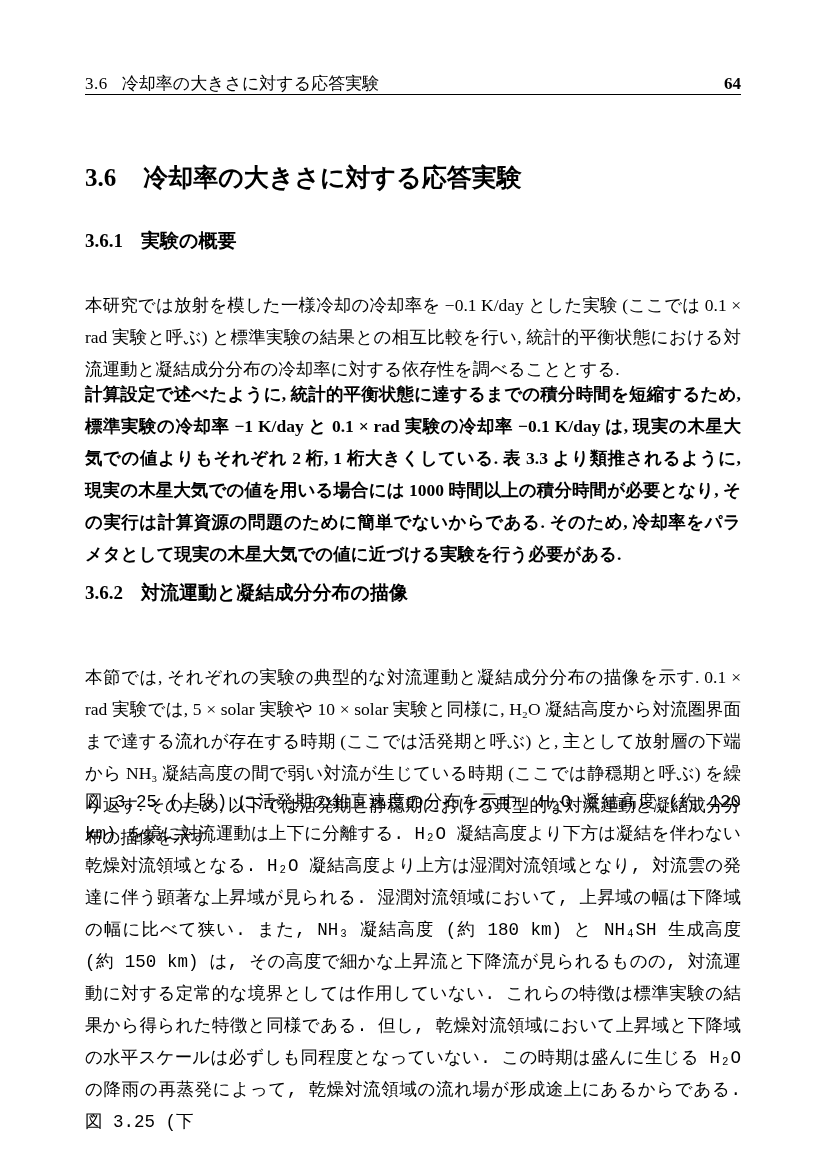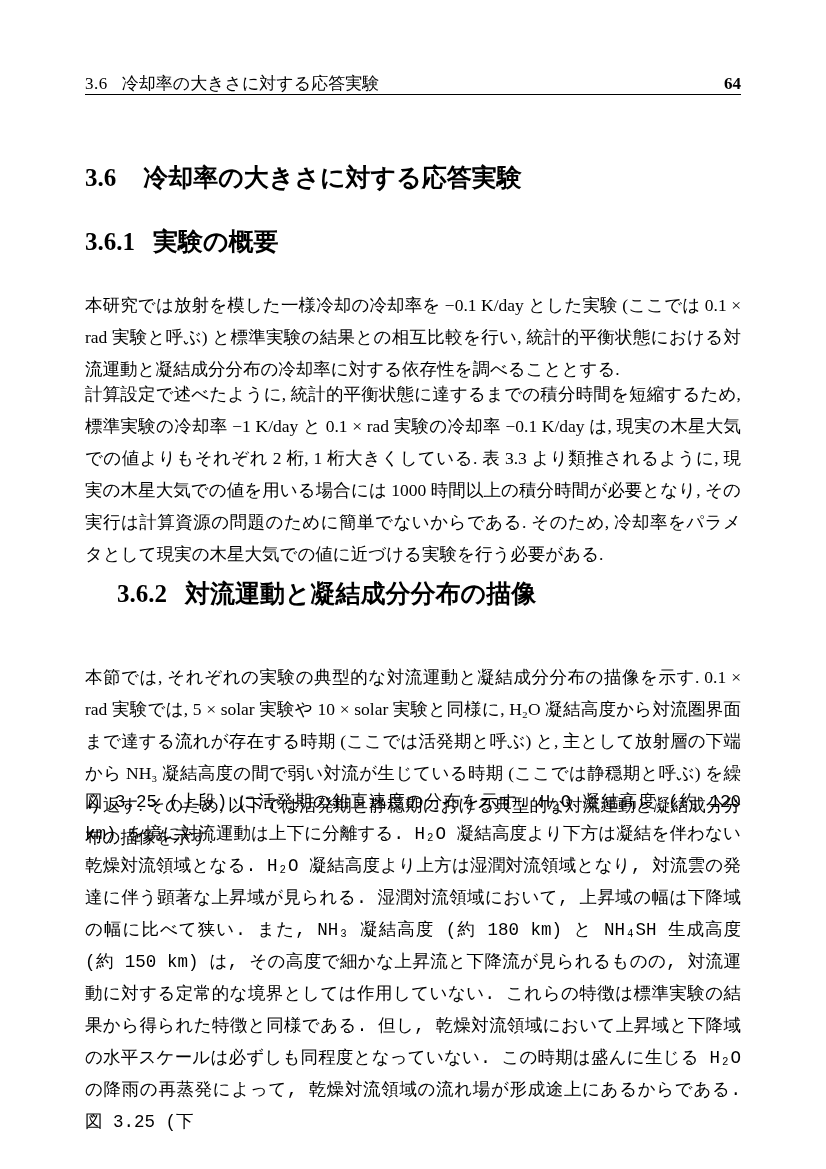--- a/index.html
+++ b/index.html
@@ -50,44 +50,44 @@
   }
   .section-heading .sec-num {
     font-family: "Liberation Serif", "DejaVu Serif", serif;
     margin-right: 27px;
   }
   .subsection-heading {
     position: absolute;
     left: 85px;
     width: 656px;
     margin: 0;
-    font-size: 25px;
+    font-size: 19px;
     line-height: 24px;
     font-weight: bold;
     font-family: "Liberation Sans", "DejaVu Sans", sans-serif;
     white-space: nowrap;
   }
   .subsection-heading .sub-num {
     font-family: "Liberation Serif", "DejaVu Serif", serif;
     margin-right: 18px;
   }
   #subsec-361 { top: 229px; }
-  #subsec-362 { top: 581px; margin-left: 32px; }
+  #subsec-362 { top: 581px; }
   .body-par {
     position: absolute;
     left: 85px;
     width: 656px;
     margin: 0;
     font-size: 17.5px;
     line-height: 32px;
     text-align: justify;
     text-justify: inter-character;
   }
   #par-1 { top: 289px; }
-  #par-2 { top: 378px; }
+  #par-2 { top: 378px; font-weight: bold; }
   #par-3 { top: 636px; margin-top: 25px; }
   #par-4 { top: 786px; font-family: Liberation Mono, monospace; }
 </style>
 </head>
 <body>
 
 <div class="page">
 
   <header class="running-head">
     <div class="rh-left">

